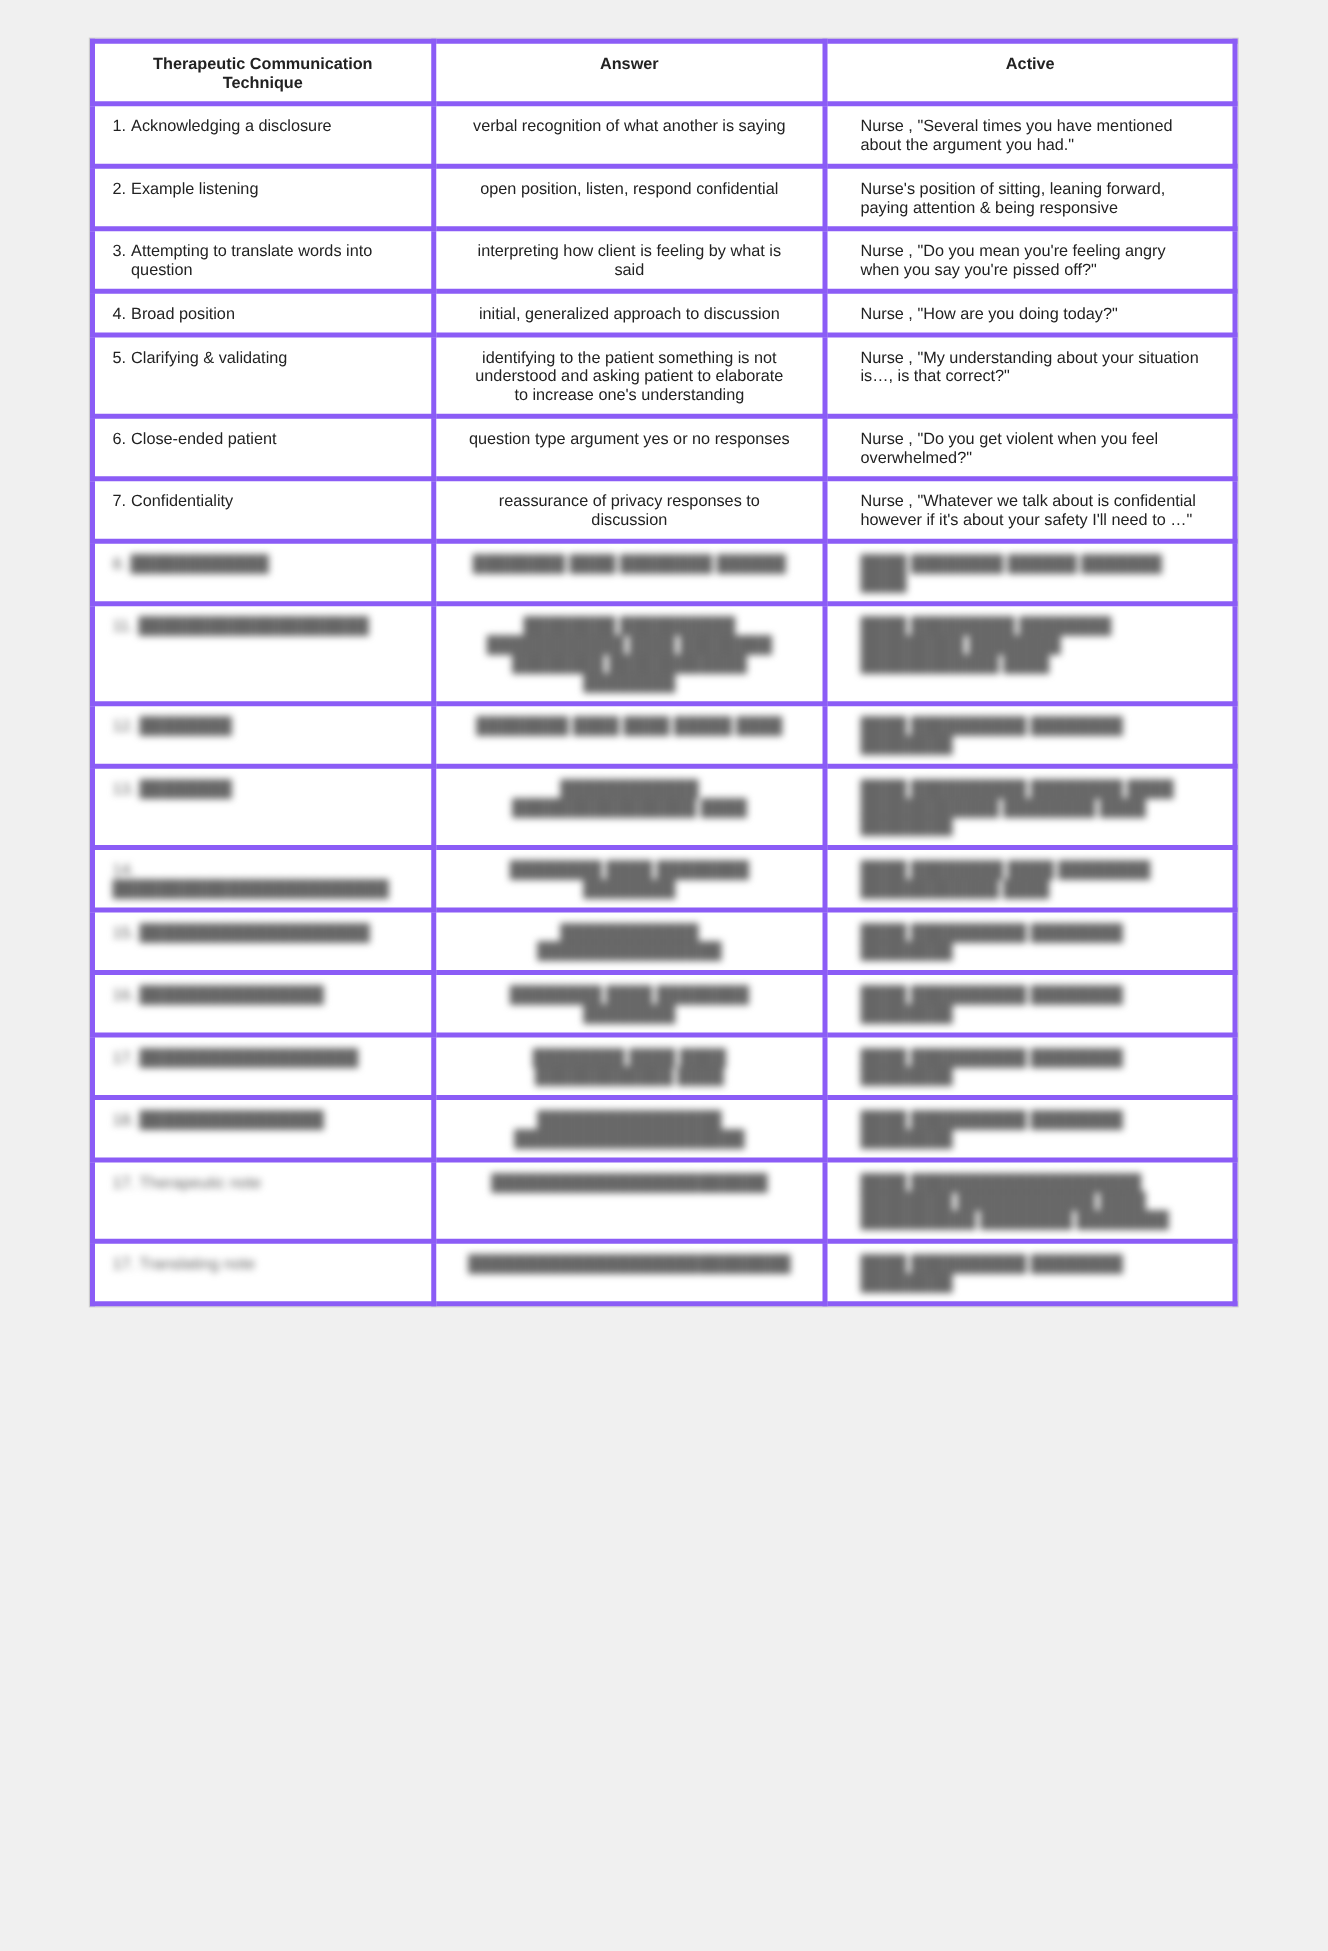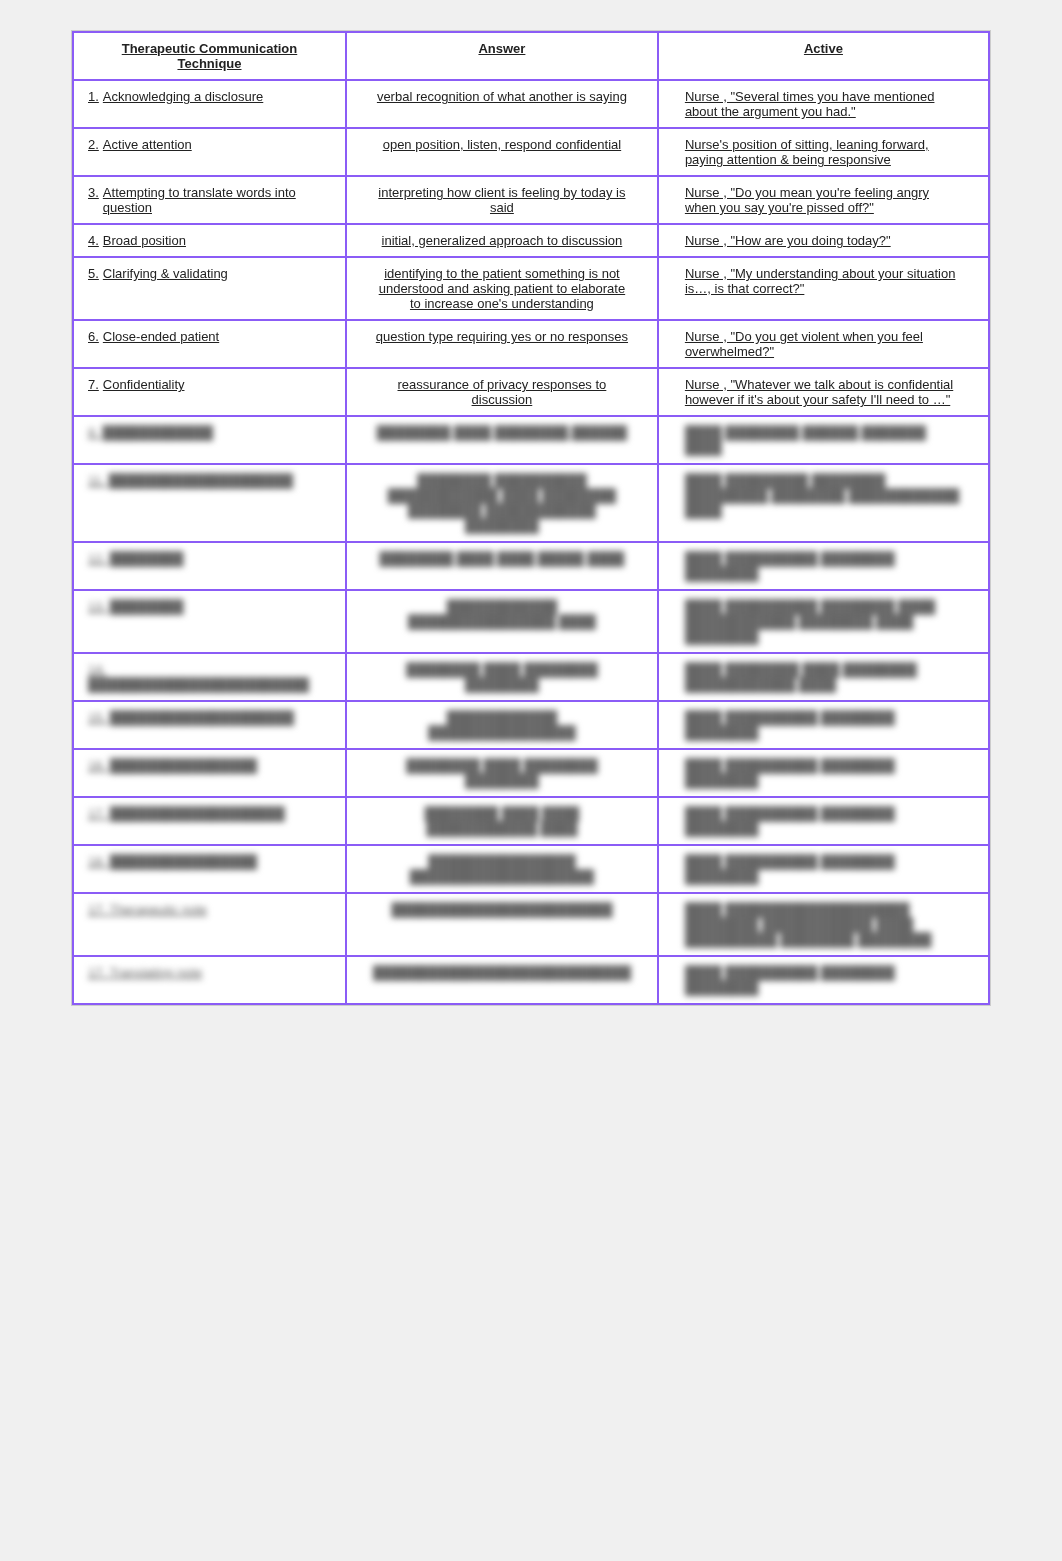--- a/index.html
+++ b/index.html
@@ -15,24 +15,23 @@
       width: 920px;
       margin: 30px auto;
       background: #fff;
       border: 1px solid #ccc;
     }
     table {
       width: 100%;
       border-collapse: collapse;
     }
     th, td {
-      border: 2px solid #8b5cf6;
+      border: 4px solid #8b5cf6;
       padding: 8px 26px;
       vertical-align: top;
-      text-decoration: underline;
     }
     th {
       background: #fff;
       font-weight: bold;
       font-size: 13px;
     }
     .col-technique { width: 30%; }
     .col-answer { width: 32%; text-align: center; }
     .col-example { width: 38%; }
     td.technique-cell {
@@ -63,34 +62,34 @@
               <span>Acknowledging a disclosure</span>
             </div>
           </td>
           <td class="col-answer">verbal recognition of what another is saying</td>
           <td class="col-example">Nurse , "Several times you have mentioned about the argument you had."</td>
         </tr>
         <tr>
           <td class="technique-cell col-technique">
             <div class="numbered">
               <span>2.</span>
-              <span>Active attention</span>
+              <span>Example listening</span>
             </div>
           </td>
           <td class="col-answer">open position, listen, respond confidential</td>
           <td class="col-example">Nurse's   position of sitting, leaning forward, paying attention &amp; being responsive</td>
         </tr>
         <tr>
           <td class="technique-cell col-technique">
             <div class="numbered">
               <span>3.</span>
               <span>Attempting to translate words into question</span>
             </div>
           </td>
-          <td class="col-answer">interpreting how client is feeling by today is said</td>
+          <td class="col-answer">interpreting how client is feeling by what is said</td>
           <td class="col-example">Nurse , "Do you mean you're feeling angry when you say you're pissed off?"</td>
         </tr>
         <tr>
           <td class="technique-cell col-technique">
             <div class="numbered">
               <span>4.</span>
               <span>Broad position</span>
             </div>
           </td>
           <td class="col-answer">initial, generalized approach to discussion</td>
@@ -106,21 +105,21 @@
           <td class="col-answer">identifying to the patient something is not understood and asking patient to elaborate to increase one's understanding</td>
           <td class="col-example">Nurse , "My understanding about your situation is…, is that correct?"</td>
         </tr>
         <tr>
           <td class="technique-cell col-technique">
             <div class="numbered">
               <span>6.</span>
               <span>Close-ended patient</span>
             </div>
           </td>
-          <td class="col-answer">question type requiring yes or no responses</td>
+          <td class="col-answer">question type argument yes or no responses</td>
           <td class="col-example">Nurse , "Do you get violent when you feel overwhelmed?"</td>
         </tr>
         <tr>
           <td class="technique-cell col-technique">
             <div class="numbered">
               <span>7.</span>
               <span>Confidentiality</span>
             </div>
           </td>
           <td class="col-answer">reassurance of privacy responses to discussion</td>

